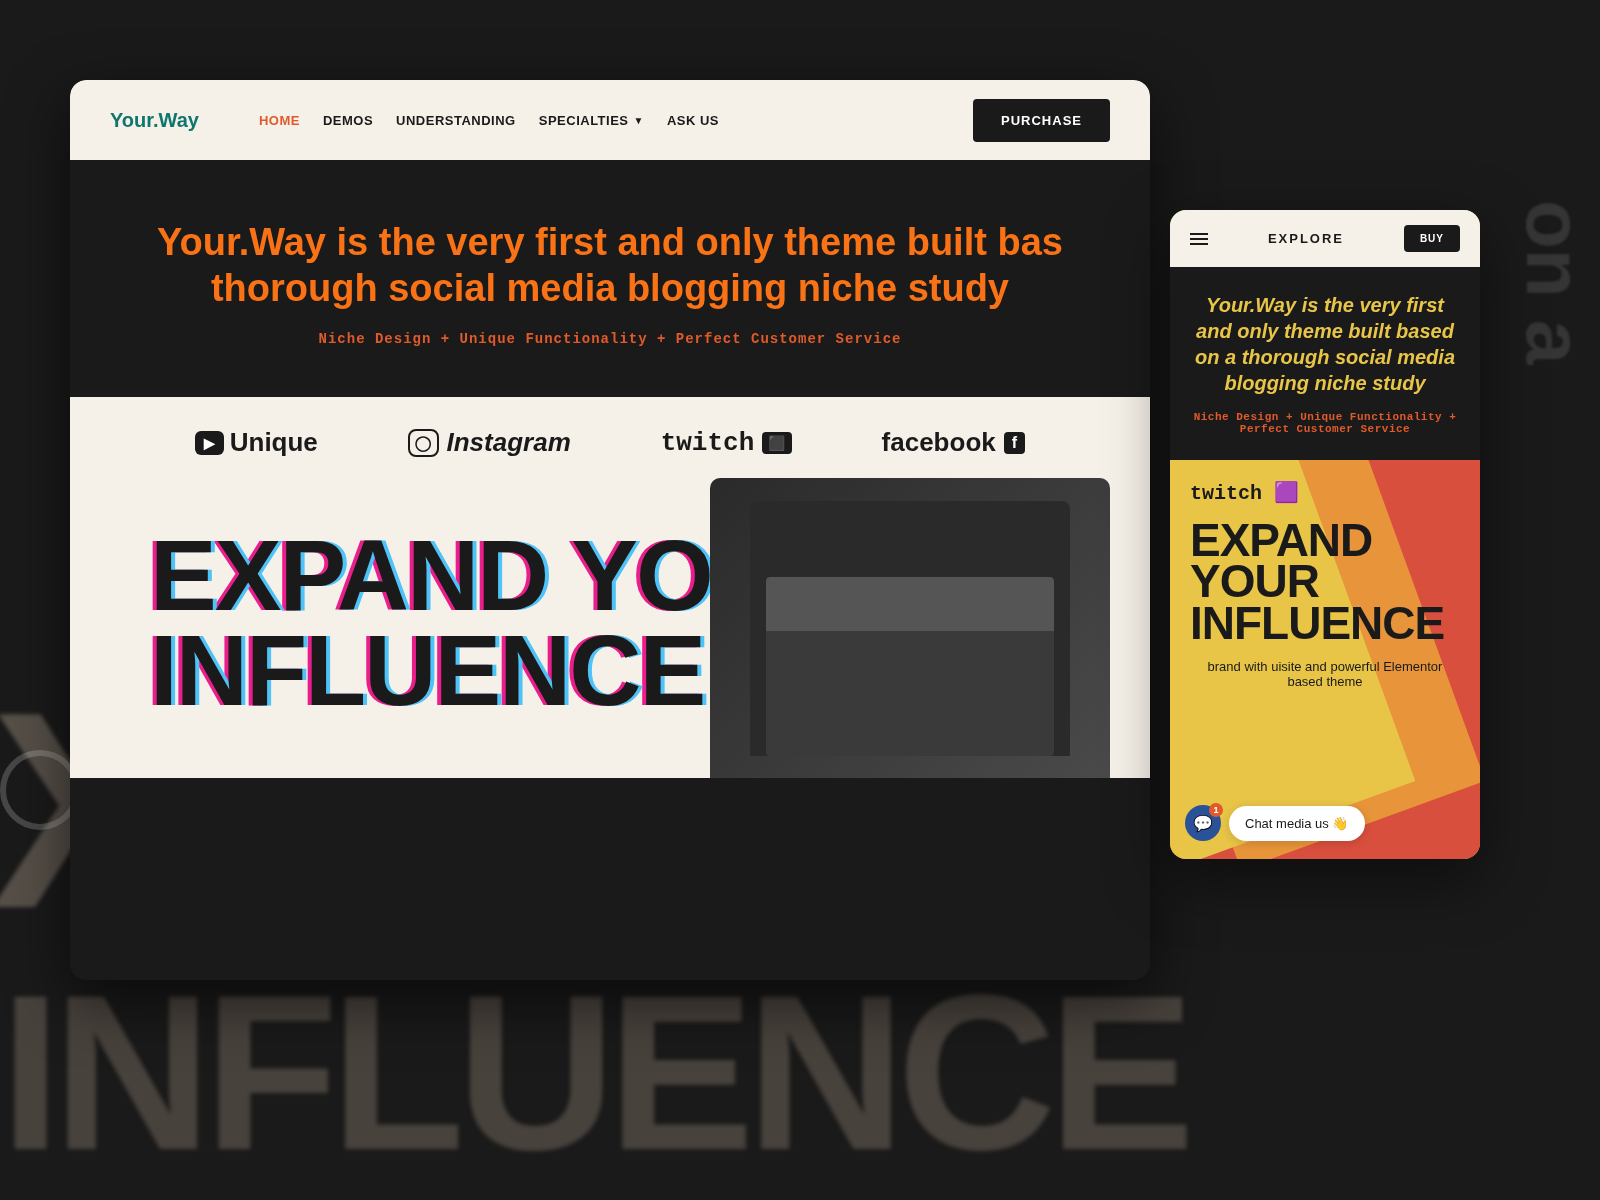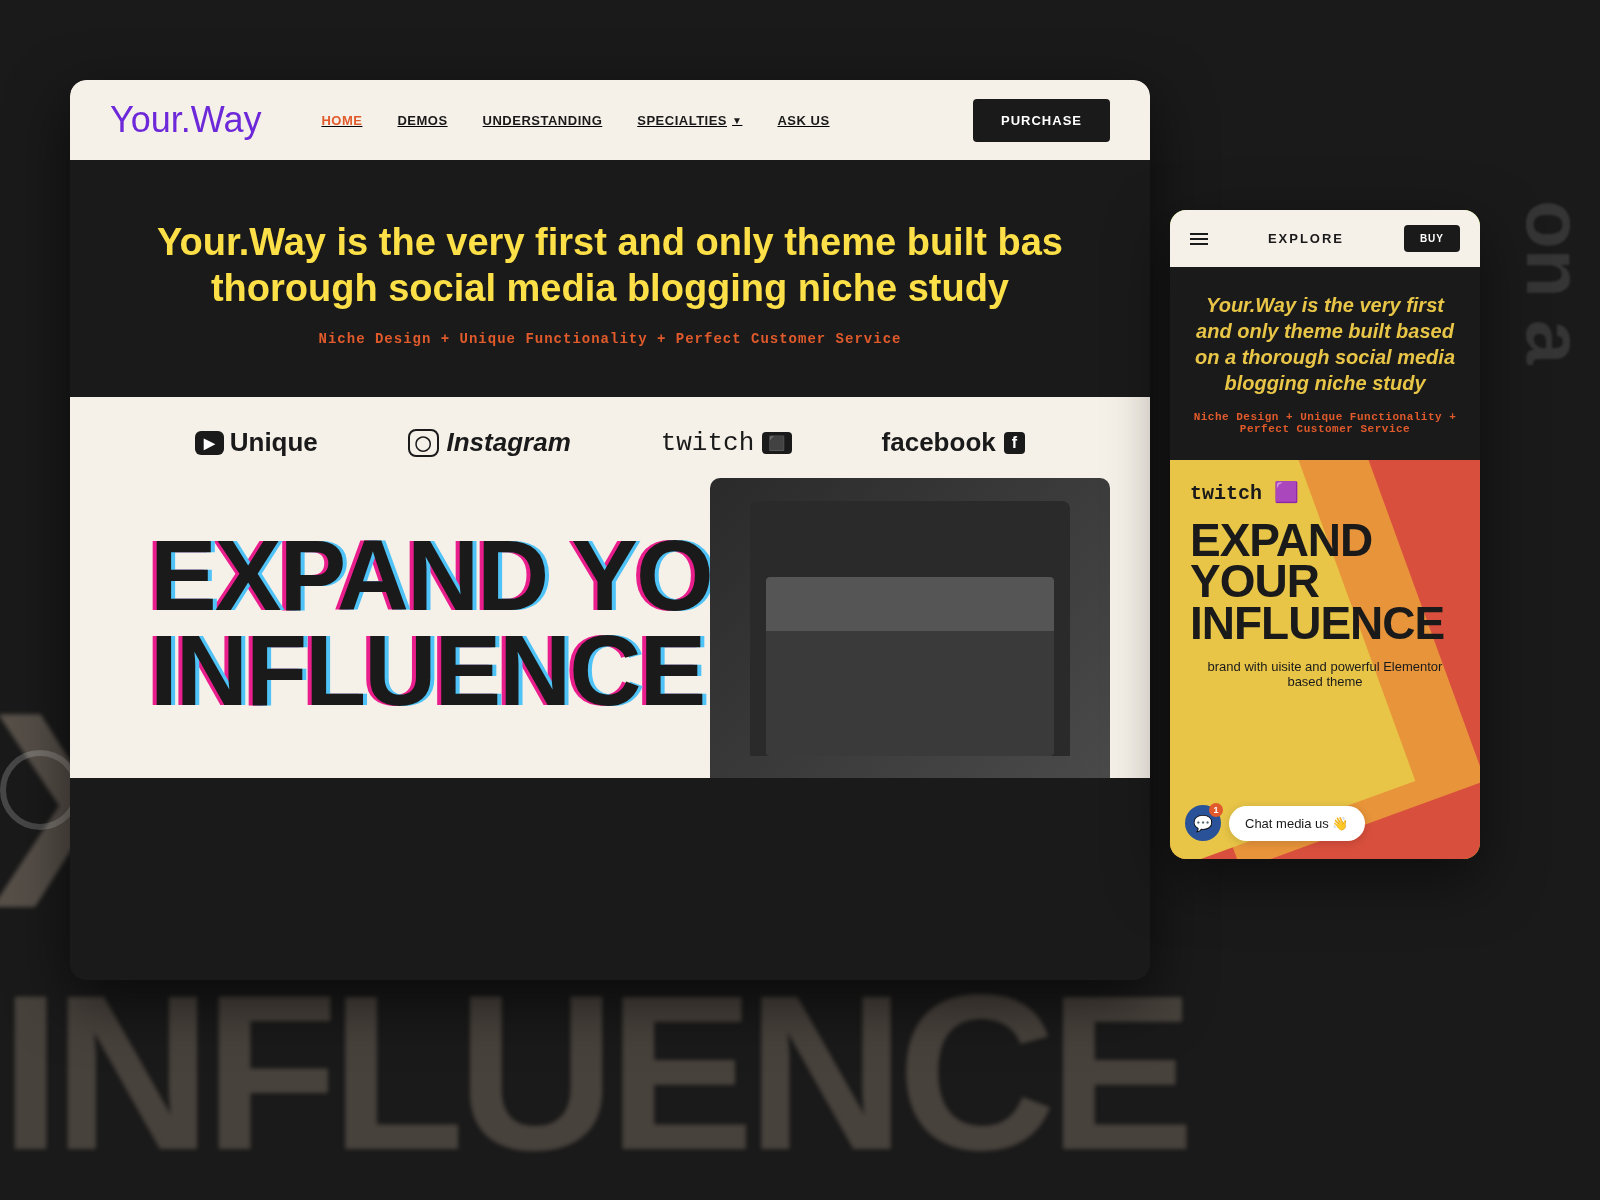--- a/index.html
+++ b/index.html
@@ -39,32 +39,31 @@
       background: #f5f0e8;
       height: 80px;
       display: flex;
       align-items: center;
       padding: 0 40px;
       gap: 40px;
       border-radius: 16px 16px 0 0;
     }
 
     .nav-logo {
-      font-size: 36px;
-      font-weight: 400;
-      color: #6d28d9;
+      font-size: 20px;
+      font-weight: 700;
+      color: #0f766e;
       margin-right: 20px;
     }
 
     .nav-links {
       display: flex;
       align-items: center;
-      gap: 35px;
+      gap: 23px;
       flex: 1;
-      text-decoration: underline;
     }
 
     .nav-link {
       font-size: 13px;
       font-weight: 700;
       letter-spacing: 0.5px;
       text-transform: uppercase;
       color: #1a1a1a;
       cursor: pointer;
     }
@@ -99,21 +98,21 @@
     
     .hero-section {
       background: #1a1a1a;
       padding: 60px 40px 50px;
       text-align: center;
     }
 
     .hero-title {
       font-size: 38px;
       font-weight: 900;
-      color: #fde047;
+      color: #f97316;
       line-height: 1.2;
       margin-bottom: 20px;
     }
 
     .hero-subtitle {
       font-size: 14px;
       font-weight: 700;
       color: #e05a2b;
       letter-spacing: 1px;
       font-family: 'Courier New', monospace;
@@ -451,21 +450,21 @@
 
     <div class="social-item">
       <span style="display:inline-flex;align-items:center;gap:8px;">
         <span style="border:2.5px solid #1a1a1a;border-radius:8px;padding:3px 5px;font-size:15px;">◯</span>
         <span style="font-size:26px;font-weight:700;font-style:italic;">Instagram</span>
       </span>
     </div>
 
     <div class="social-item">
       <span style="display:inline-flex;align-items:center;gap:8px;">
-        <span style="font-size:26px;font-weight:400;font-family:'Courier New',monospace;">twitch</span>
+        <span style="font-size:26px;font-weight:700;font-family:'Courier New',monospace;">twitch</span>
         <span style="background:#1a1a1a;color:white;padding:3px 6px;border-radius:4px;font-size:14px;">⬛</span>
       </span>
     </div>
 
     <div class="social-item">
       <span style="display:inline-flex;align-items:center;gap:8px;">
         <span style="font-size:26px;font-weight:700;">facebook</span>
         <span style="background:#1a1a1a;color:white;padding:2px 8px;border-radius:4px;font-size:16px;font-weight:900;">f</span>
       </span>
     </div>

